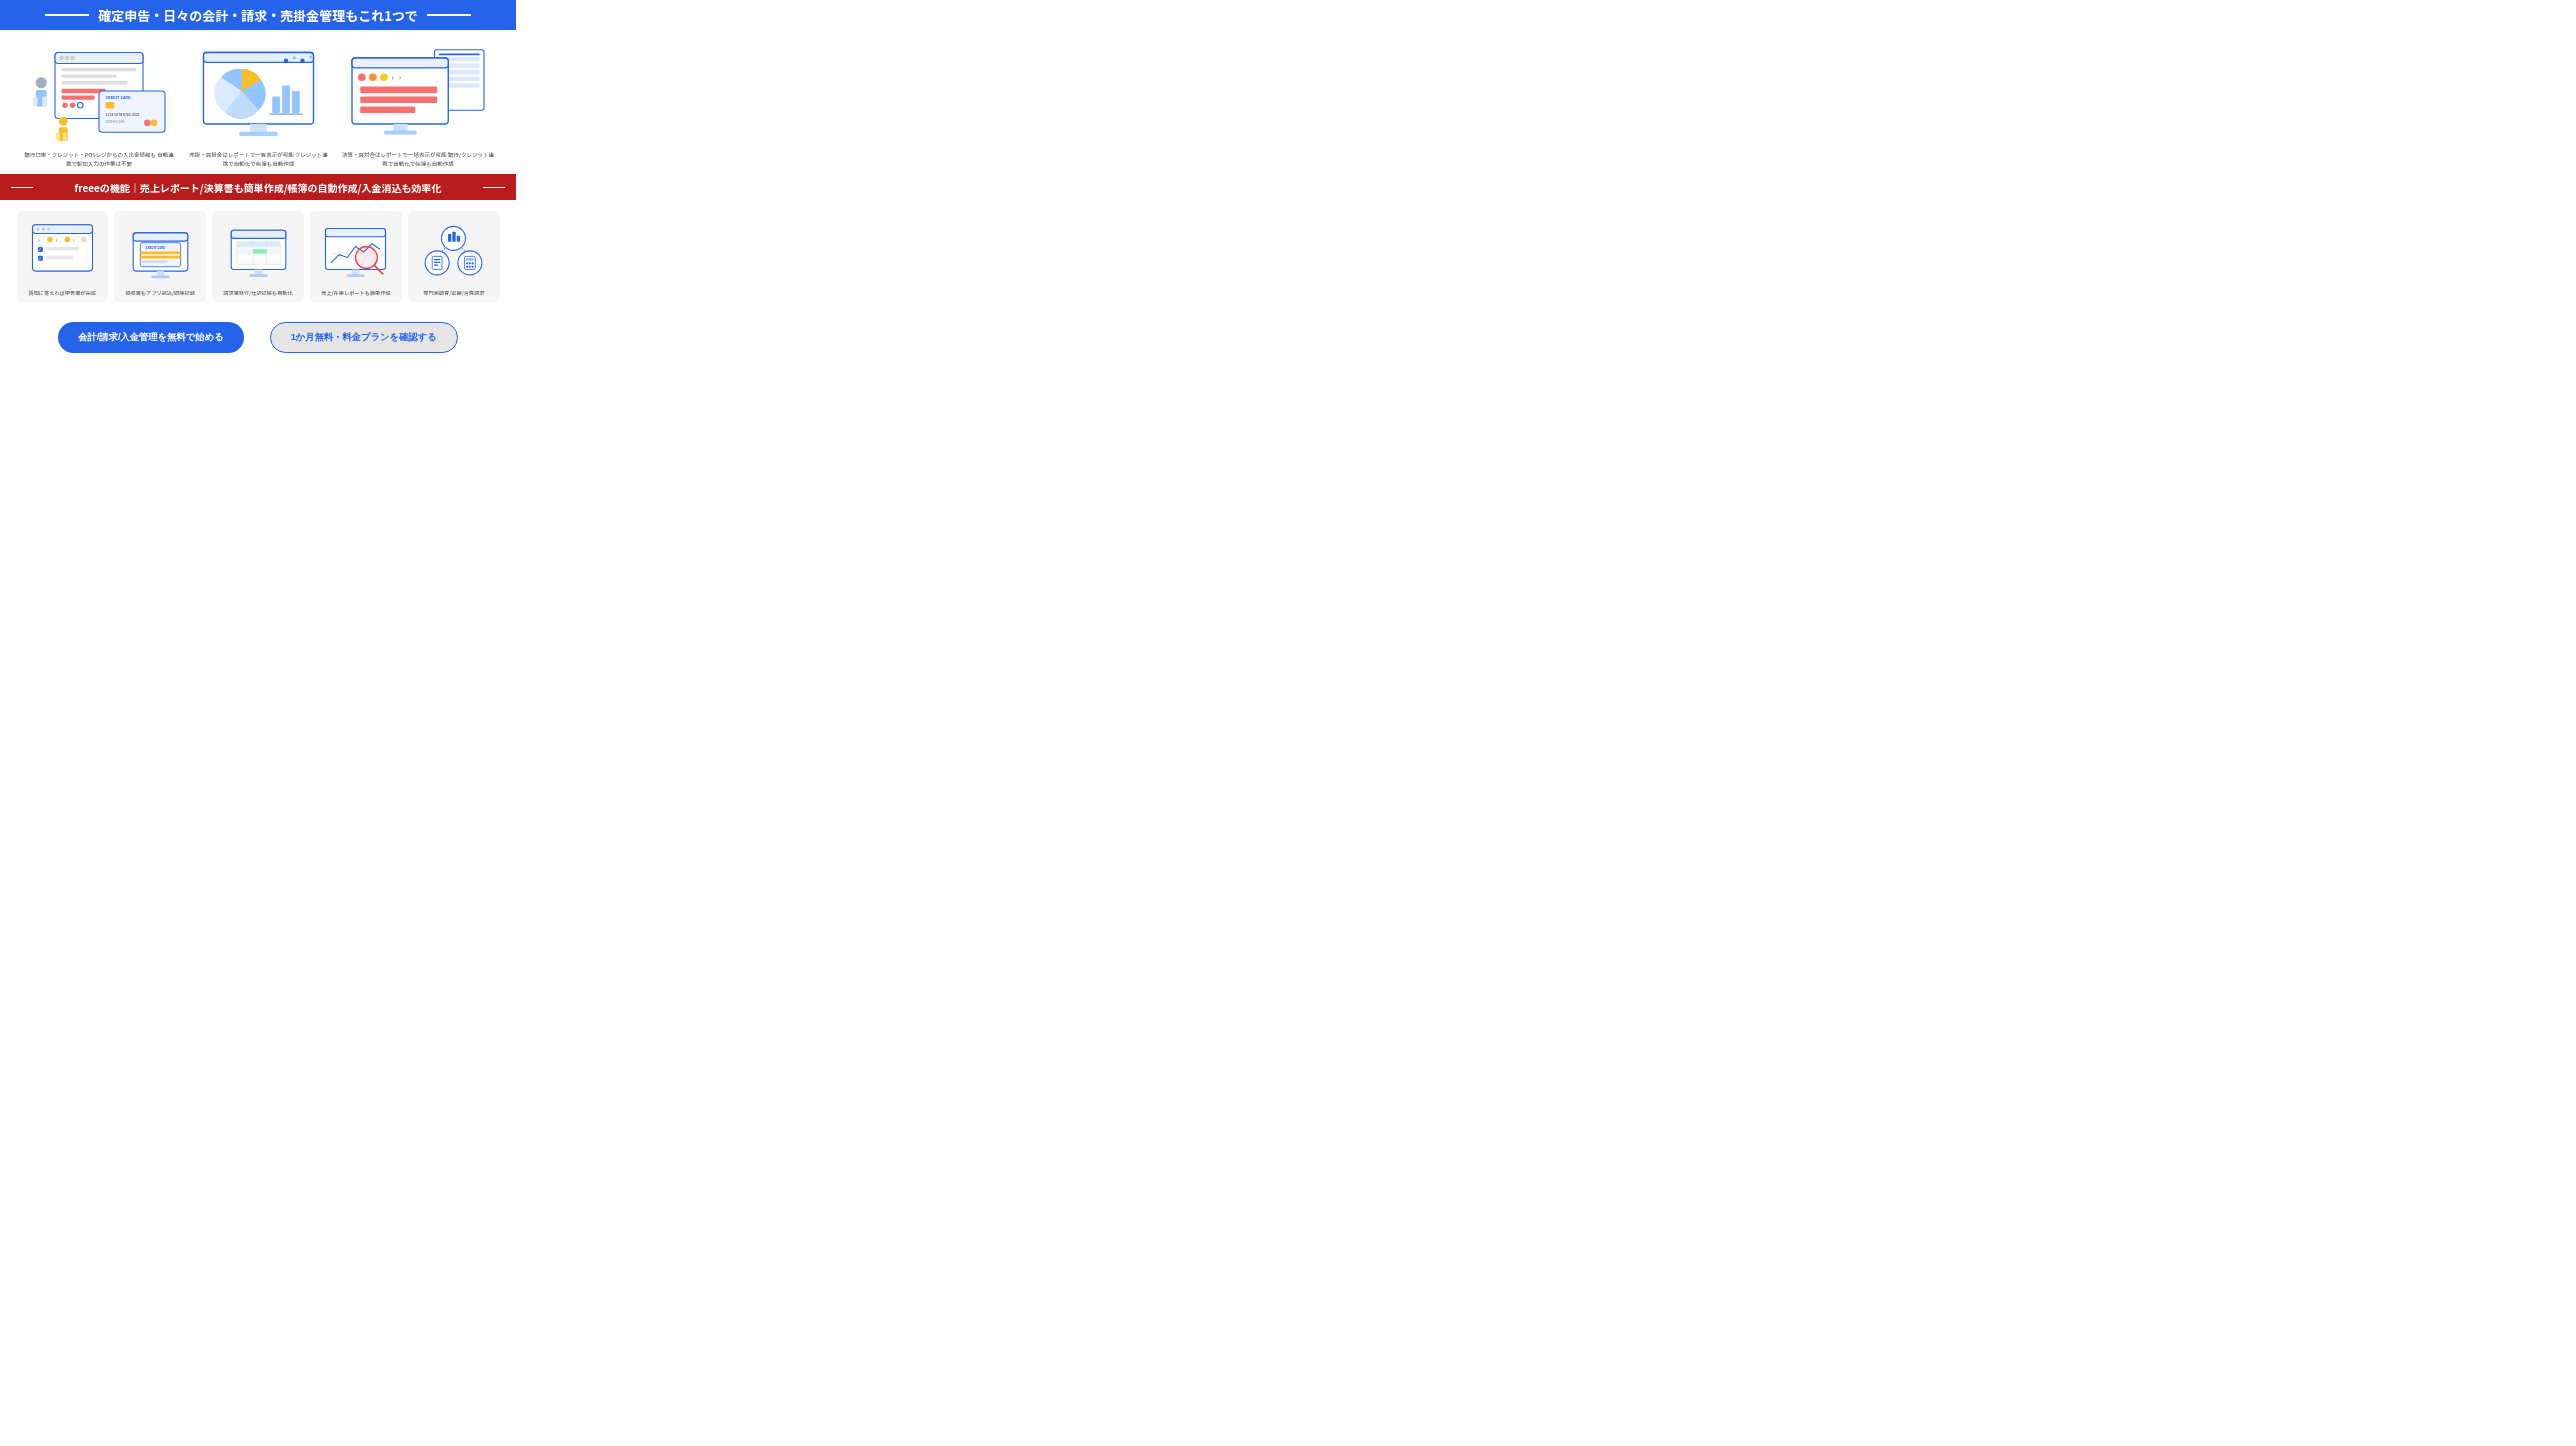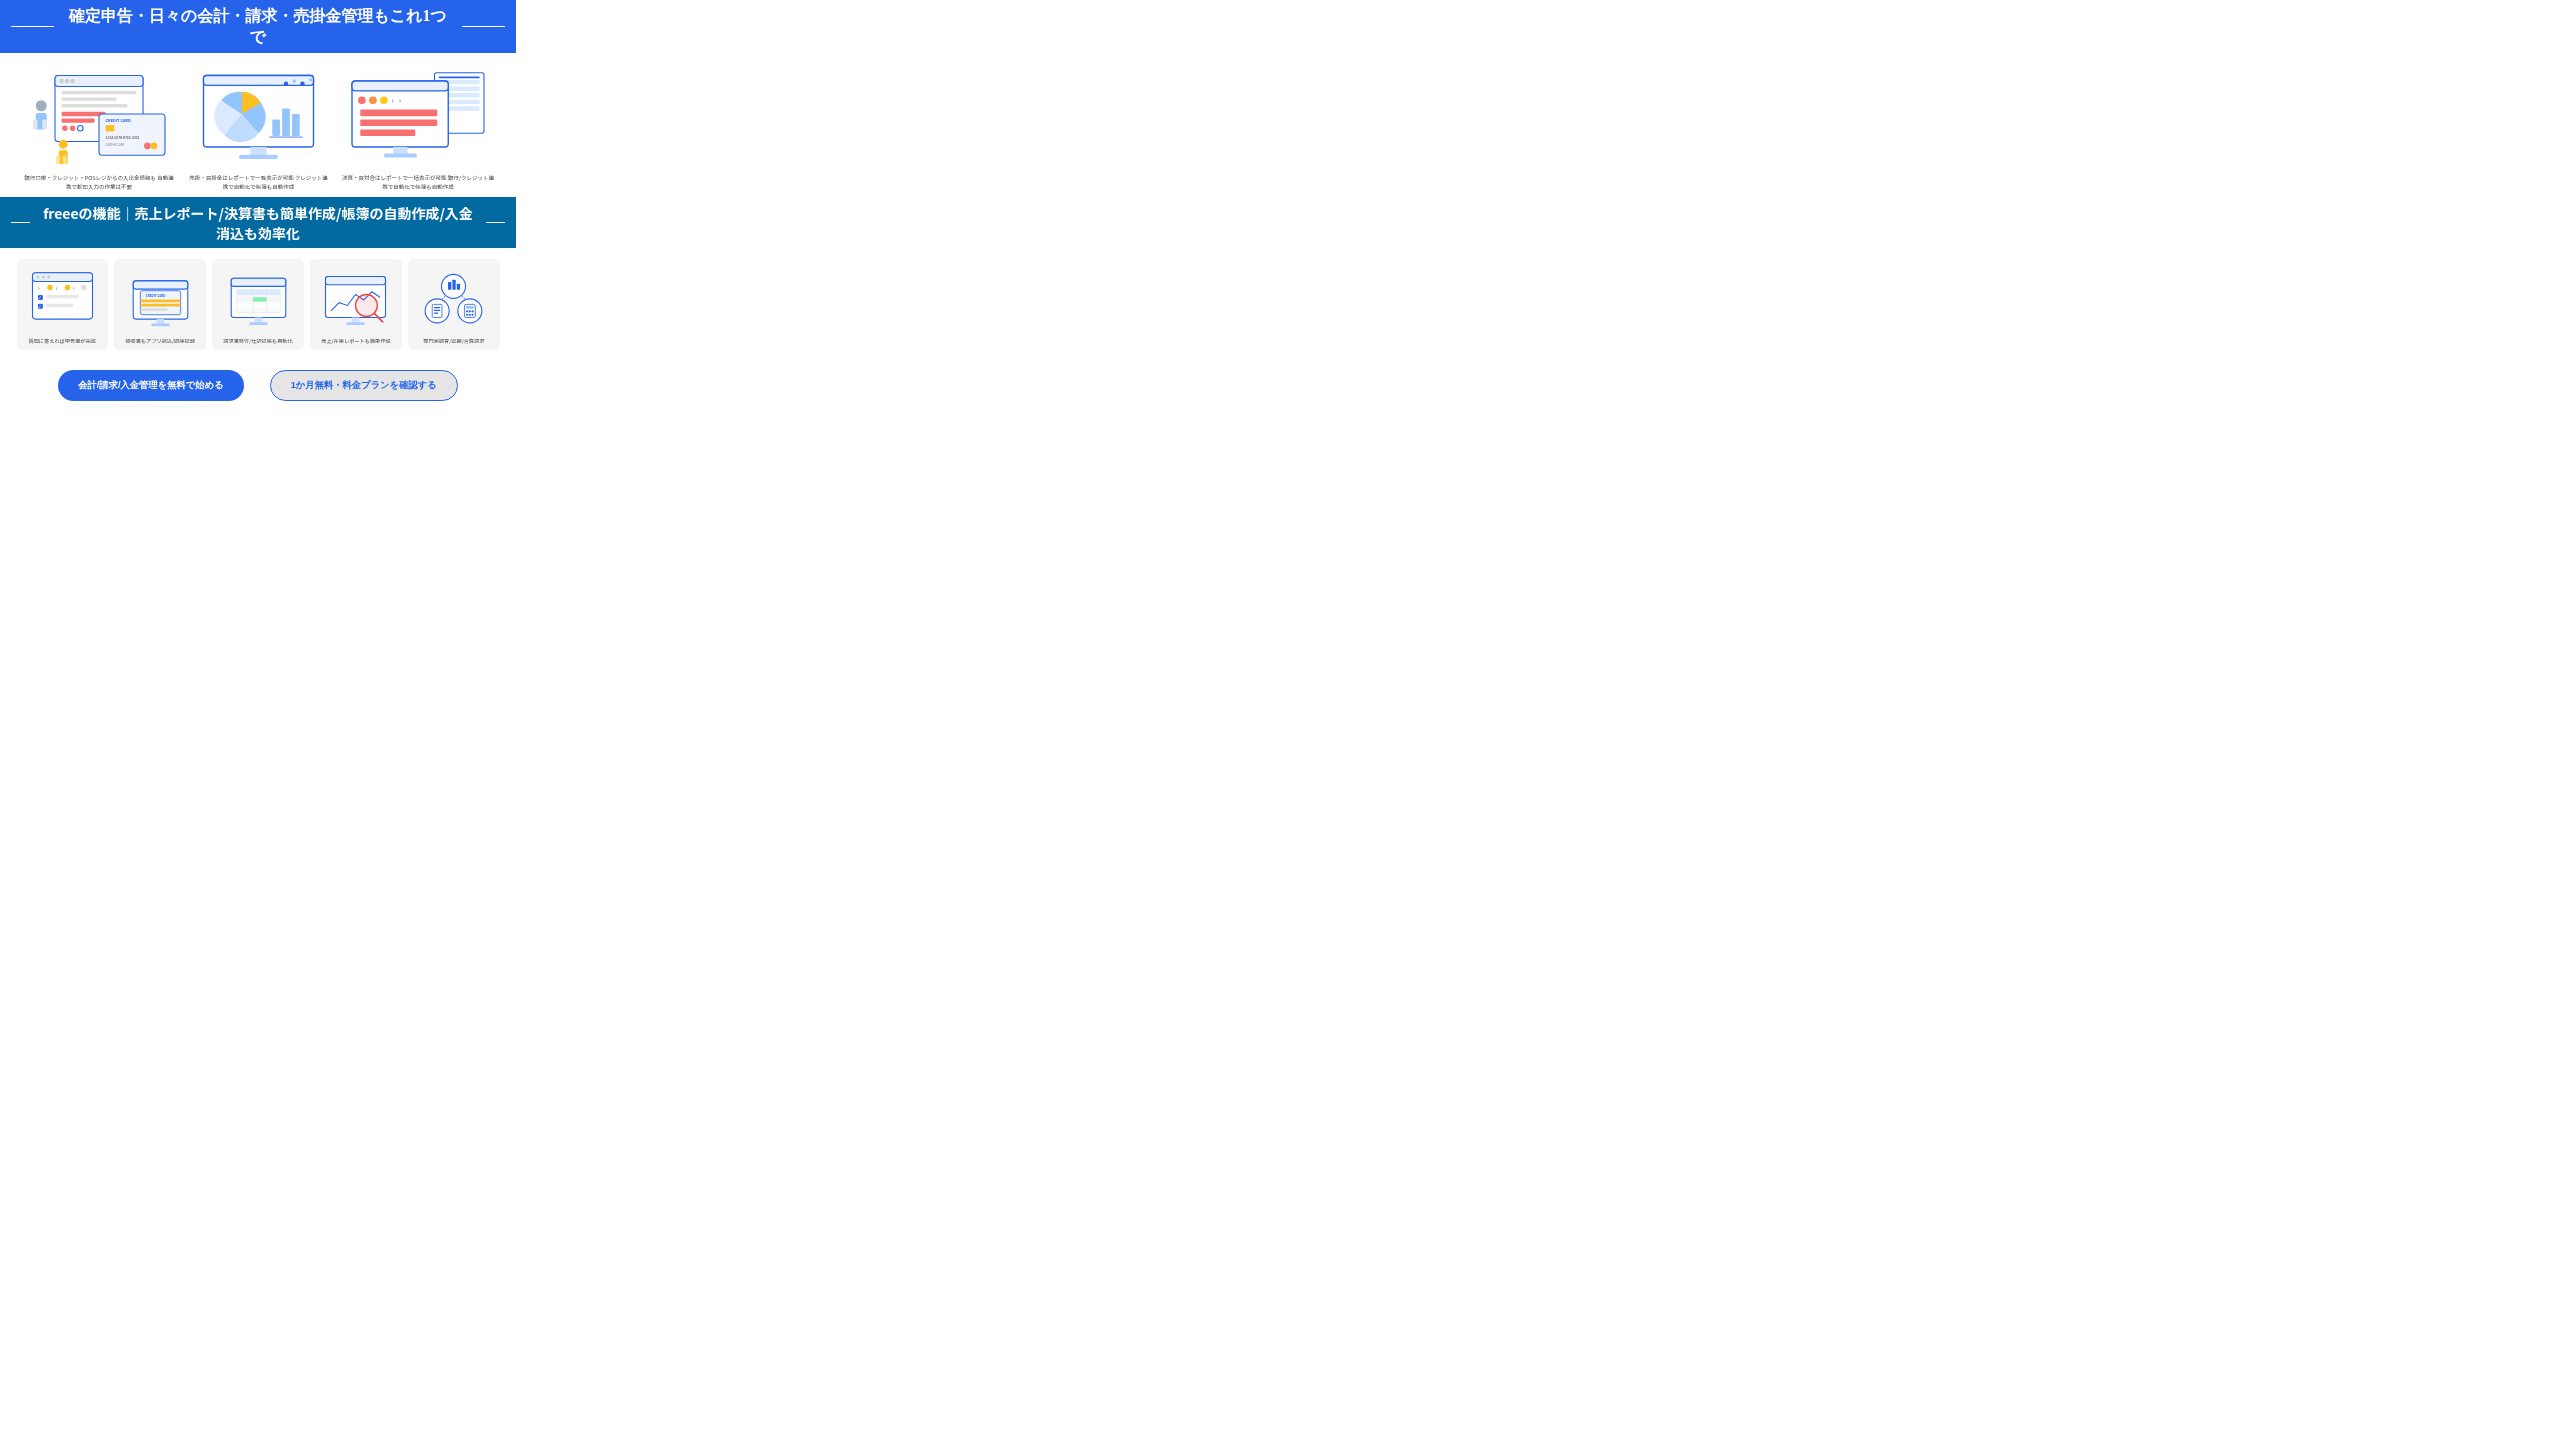--- a/index.html
+++ b/index.html
@@ -10,27 +10,26 @@
       min-height: 290px;
       overflow: hidden;
     }
 
     
     .top-banner {
       background: #2563eb;
       color: white;
       text-align: center;
       padding: 5.5px 11px;
-      font-size: 16px;
+      font-size: 13px;
       font-weight: 700;
       display: flex;
       align-items: center;
       justify-content: center;
       gap: 9px;
-      font-family: Liberation Serif, serif;
     }
     .top-banner .line {
       height: 1.1px;
       background: white;
       width: 44px;
       display: inline-block;
     }
 
     
     .top-section {
@@ -58,25 +57,25 @@
     }
     .top-card .caption {
       font-size: 5.5px;
       color: #444;
       text-align: center;
       line-height: 1.6;
     }
 
     
     .feature-banner {
-      background: #0369a1;
+      background: #b91c1c;
       color: white;
       text-align: center;
       padding: 5.5px 11px;
-      font-size: 14px;
+      font-size: 10px;
       font-weight: 700;
       display: flex;
       align-items: center;
       justify-content: space-between;
       gap: 6.6px;
     }
     .feature-banner .line {
       height: 1.1px;
       background: white;
       width: 22px;

